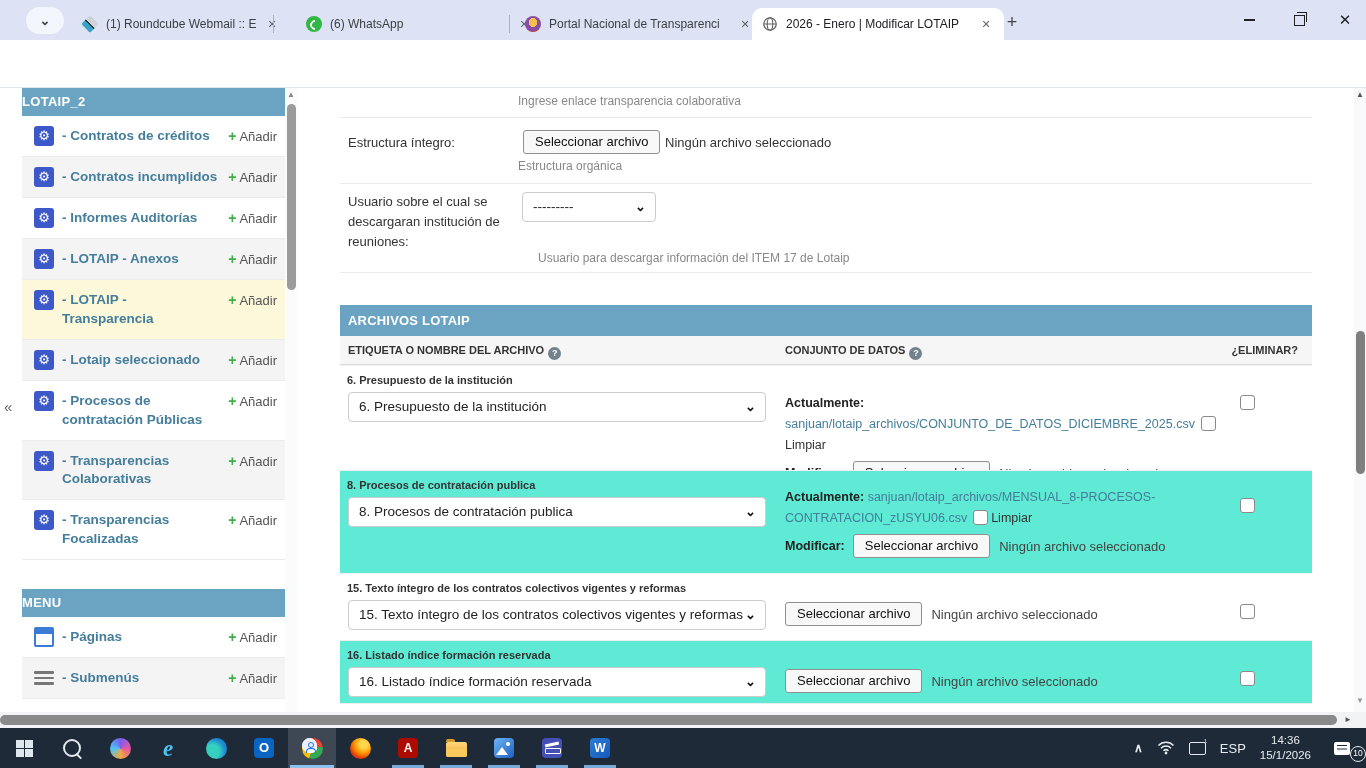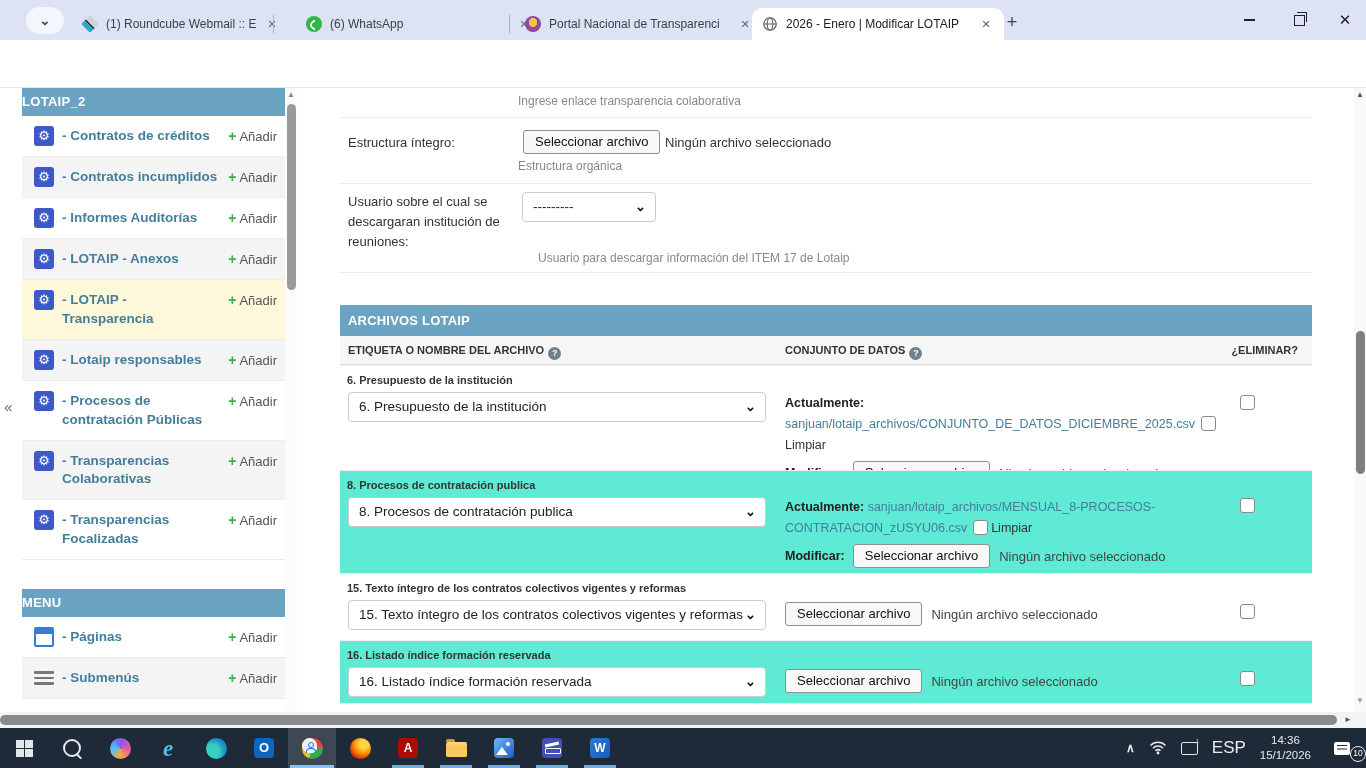--- a/index.html
+++ b/index.html
@@ -153,21 +153,21 @@
   .scanner{width:20px;height:20px;border-radius:4px;background:#4450b5;position:relative;}
   .scanner::before{content:"";position:absolute;left:3px;top:5px;width:14px;height:3px;background:#fff;transform:rotate(-12deg);}
   .scanner::after{content:"";position:absolute;left:3px;bottom:4px;width:14px;height:4px;border:1.5px solid #fff;border-radius:1px;}
   .word{width:20px;height:20px;border-radius:4px;background:linear-gradient(135deg,#2b7cd3,#185abd);color:#fff;
         font-weight:bold;font-size:12px;line-height:20px;text-align:center;}
   .tray{margin-left:auto;display:flex;align-items:center;gap:0;}
   .tray .titem{display:flex;align-items:center;justify-content:center;height:40px;padding:0 7px;color:#e8ecef;}
   .tray .caret{font-size:12px;font-weight:bold;}
   .monitor{width:15px;height:11px;border:1.5px solid #e6eaee;border-radius:2px;position:relative;}
   .monitor::after{content:"¹";position:absolute;right:-2px;top:-5px;font-size:8px;color:#e6eaee;}
-  .esp{font-size:17px;}
+  .esp{font-size:13px;}
   .clock{flex-direction:column;justify-content:center;line-height:1.3;font-size:11.5px;text-align:right;}
   .notif{position:relative;width:34px;}
   .notif .box{width:16px;height:13px;background:#fff;border-radius:2px;position:relative;}
   .notif .box::before{content:"";position:absolute;left:3px;top:3px;width:10px;height:1.5px;background:#1e2a38;box-shadow:0 3.5px 0 #1e2a38;}
   .notif .badge{position:absolute;right:0px;top:18px;width:16px;height:16px;border-radius:50%;background:#1e2a38;
         border:1.5px solid #e8ecef;box-sizing:border-box;color:#fff;font-size:8.5px;line-height:13px;text-align:center;}
 </style>
 </head>
 <body>
 
@@ -275,21 +275,21 @@
         <span class="sb-label">- LOTAIP - Anexos</span>
         <span class="sb-add"><span class="plus">+</span><span>Añadir</span></span>
       </div>
       <div class="sb-item active">
         <span class="sb-ico">⚙</span>
         <span class="sb-label">- LOTAIP - Transparencia</span>
         <span class="sb-add"><span class="plus">+</span><span>Añadir</span></span>
       </div>
       <div class="sb-item alt">
         <span class="sb-ico">⚙</span>
-        <span class="sb-label">- Lotaip responsables</span>
+        <span class="sb-label">- Lotaip seleccionado</span>
         <span class="sb-add"><span class="plus">+</span><span>Añadir</span></span>
       </div>
       <div class="sb-item">
         <span class="sb-ico">⚙</span>
         <span class="sb-label">- Procesos de contratación Públicas</span>
         <span class="sb-add"><span class="plus">+</span><span>Añadir</span></span>
       </div>
       <div class="sb-item alt">
         <span class="sb-ico">⚙</span>
         <span class="sb-label">- Transparencias Colaborativas</span>
@@ -369,21 +369,21 @@
         </div>
         <span class="cbx elim" style="top:29px;"></span>
       </div>
 
       <div class="arow alt" style="top:382px;height:103px;">
         <span class="small-label">8. Procesos de contratación publica</span>
         <div class="selectbox rsel">
           <span>8. Procesos de contratación publica</span>
           <span class="caret">⌄</span>
         </div>
-        <div class="rcol" style="top:26px;">
+        <div class="rcol" style="top:16px;">
           <div><b>Actualmente:</b>
             <a href="#">sanjuan/lotaip_archivos/MENSUAL_8-PROCESOS-</a></div>
           <div><a href="#">CONTRATACION_zUSYU06.csv</a>
             <span class="cbx" style="margin-left:2px;"></span>
             <span>Limpiar</span></div>
           <div class="modline">
               <b>Modificar:</b>
             <span class="filebtn">Seleccionar archivo</span>
             <span class="nofile">Ningún archivo seleccionado</span>
             </div>

